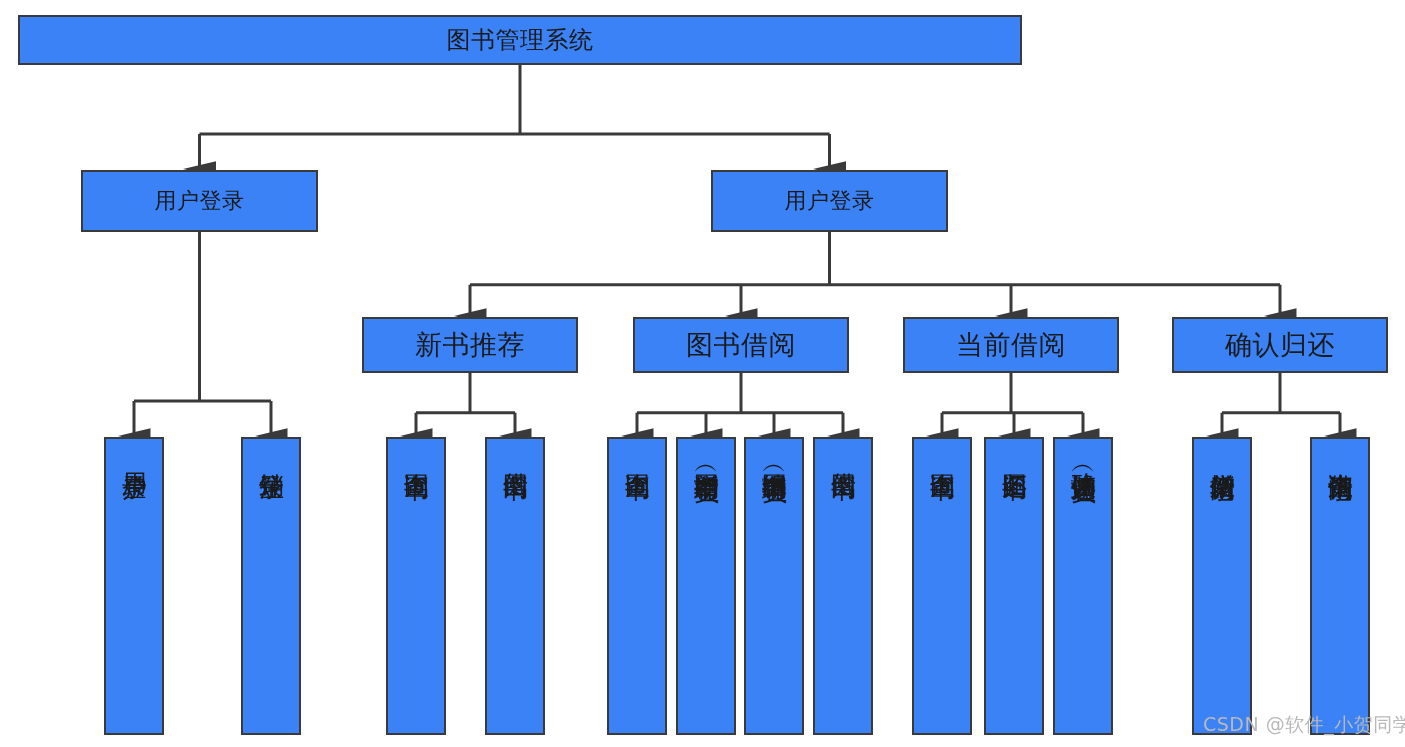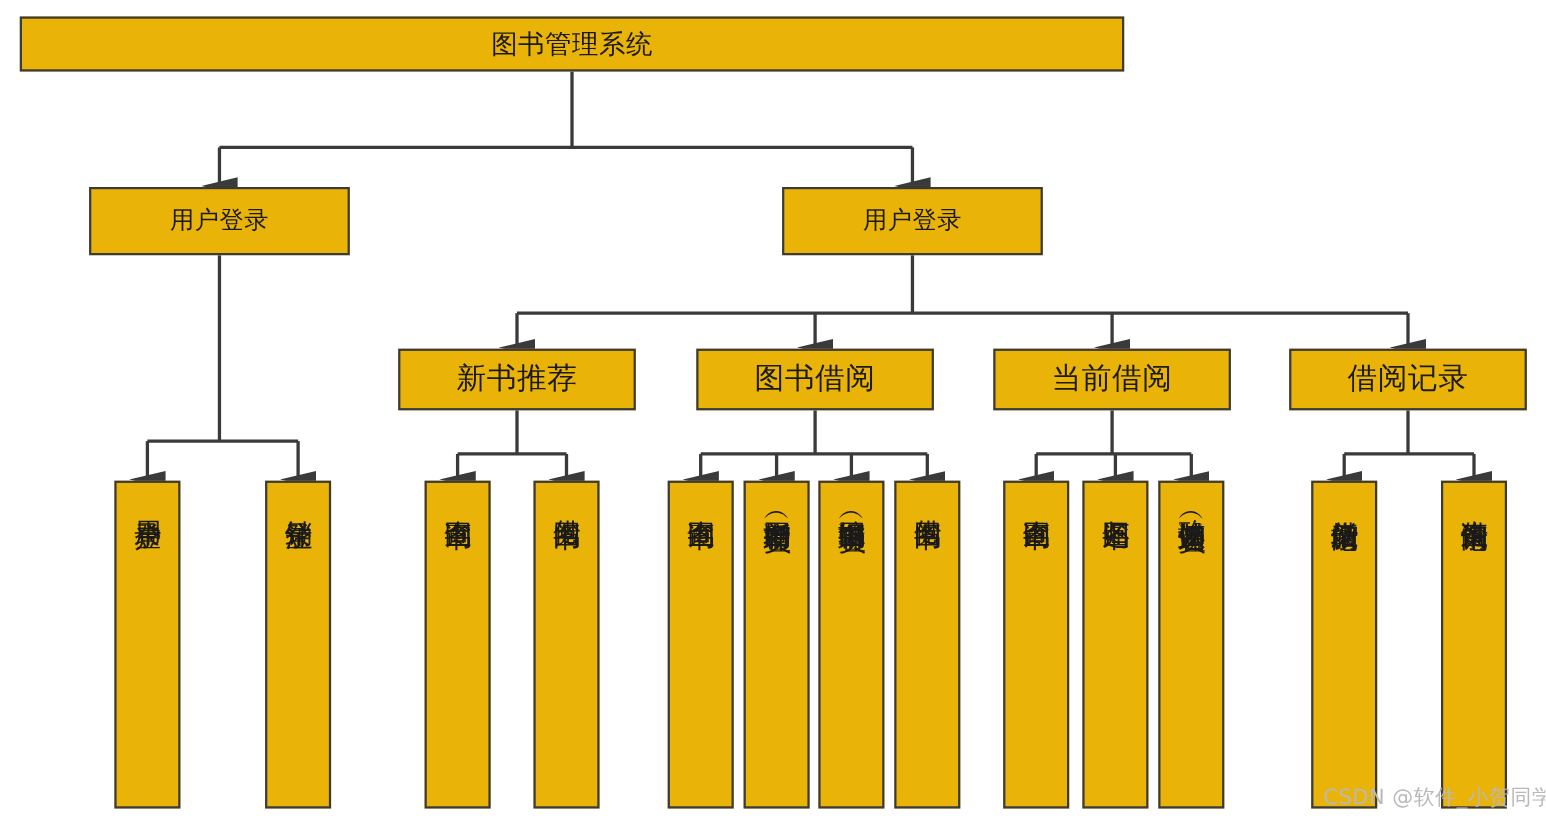--- a/index.html
+++ b/index.html
@@ -20,21 +20,21 @@
     position: absolute;
     left: 0;
     top: 0;
     width: 1405px;
     height: 747px;
     pointer-events: none;
   }
   .node {
     position: absolute;
     box-sizing: border-box;
-    background: #eab308;
+    background: #3b82f6;
     border: 2.5px solid #3a3a3a;
     display: flex;
     align-items: center;
     justify-content: center;
     color: #1a1a1a;
     z-index: 2;
   }
   .node-label {
     display: block;
     text-align: center;
@@ -132,21 +132,21 @@
   <div class="node level3" style="left: 362px; top: 317px; width: 216px; height: 56px;">
     <span class="node-label">新书推荐</span>
   </div>
   <div class="node level3" style="left: 633px; top: 317px; width: 216px; height: 56px;">
     <span class="node-label">图书借阅</span>
   </div>
   <div class="node level3" style="left: 903px; top: 317px; width: 216px; height: 56px;">
     <span class="node-label">当前借阅</span>
   </div>
   <div class="node level3" style="left: 1172px; top: 317px; width: 216px; height: 56px;">
-    <span class="node-label">借阅记录</span>
+    <span class="node-label">确认归还</span>
   </div>
 
   <div class="node leaf" style="left: 104px; top: 437px; width: 60px; height: 298px;">
     <span class="node-label">用户登录</span>
   </div>
   <div class="node leaf" style="left: 241px; top: 437px; width: 60px; height: 298px;">
     <span class="node-label">注销登录</span>
   </div>
   <div class="node leaf" style="left: 386px; top: 437px; width: 60px; height: 298px;">
     <span class="node-label">查询图书</span>

